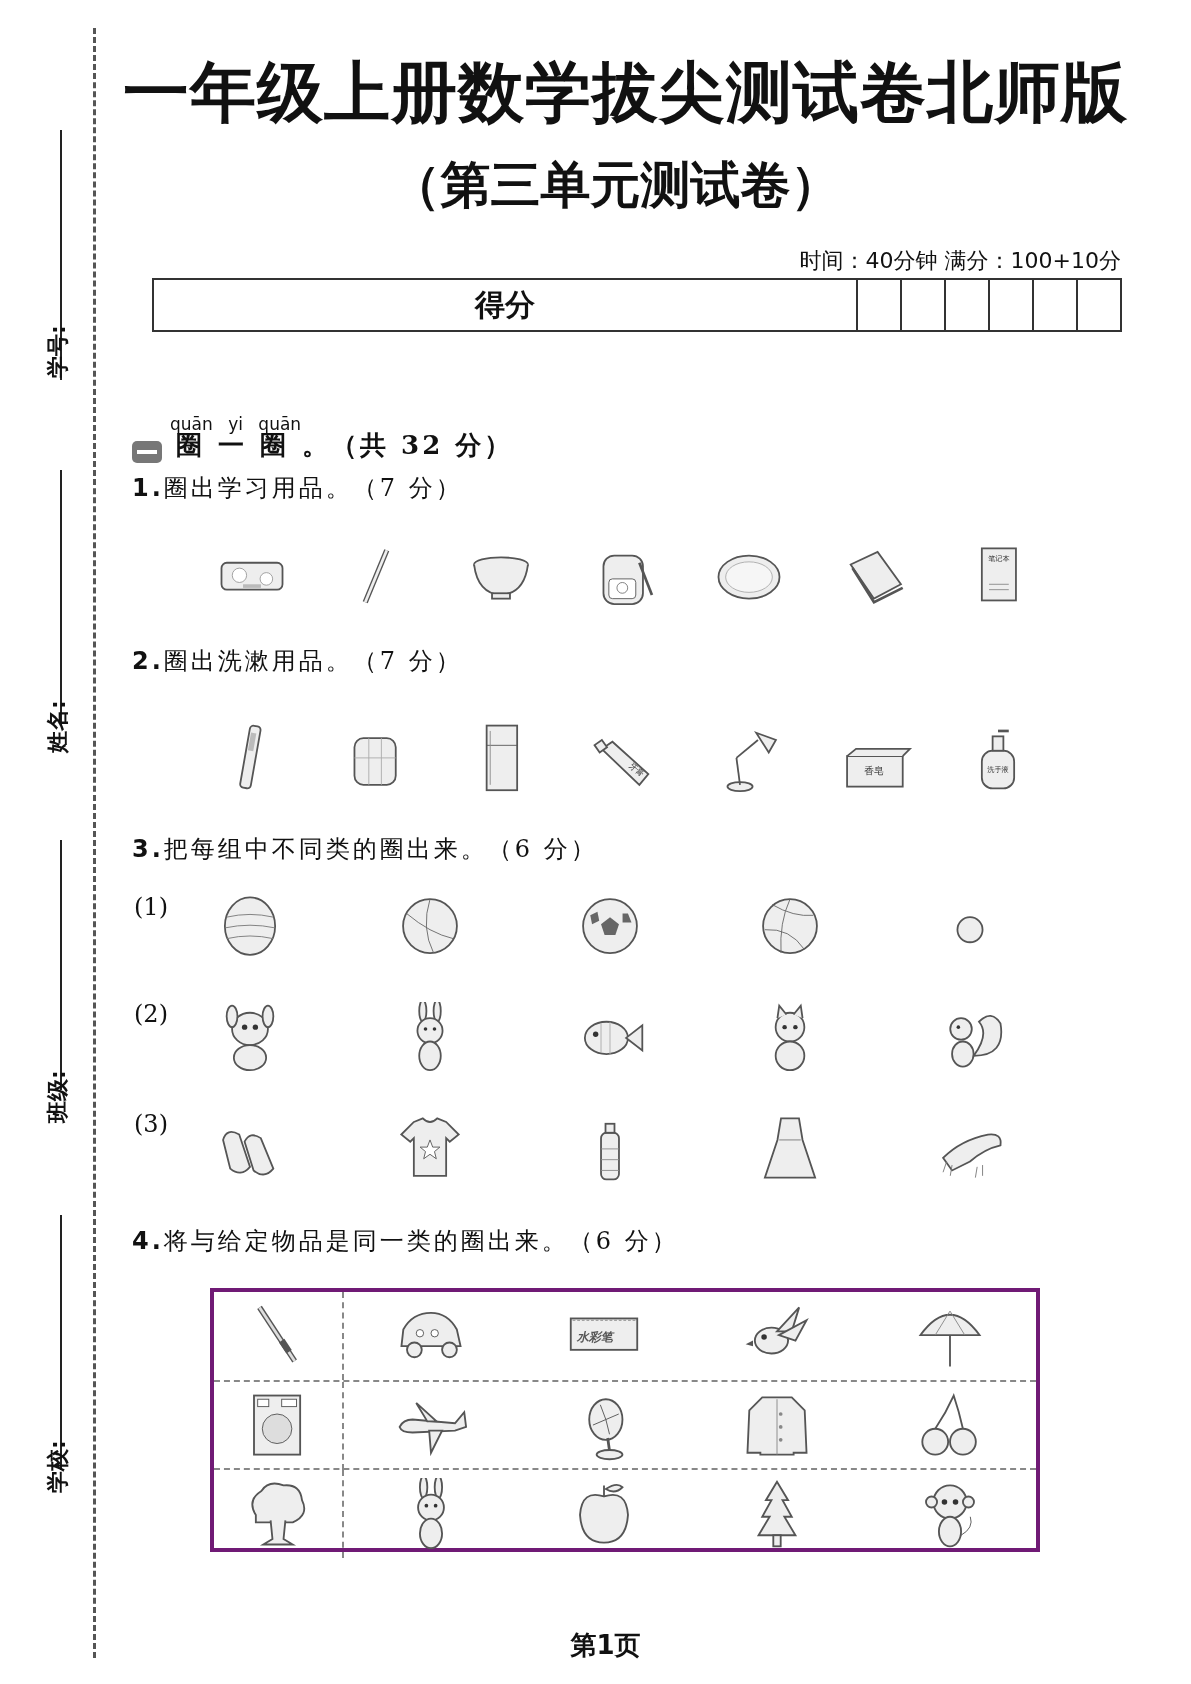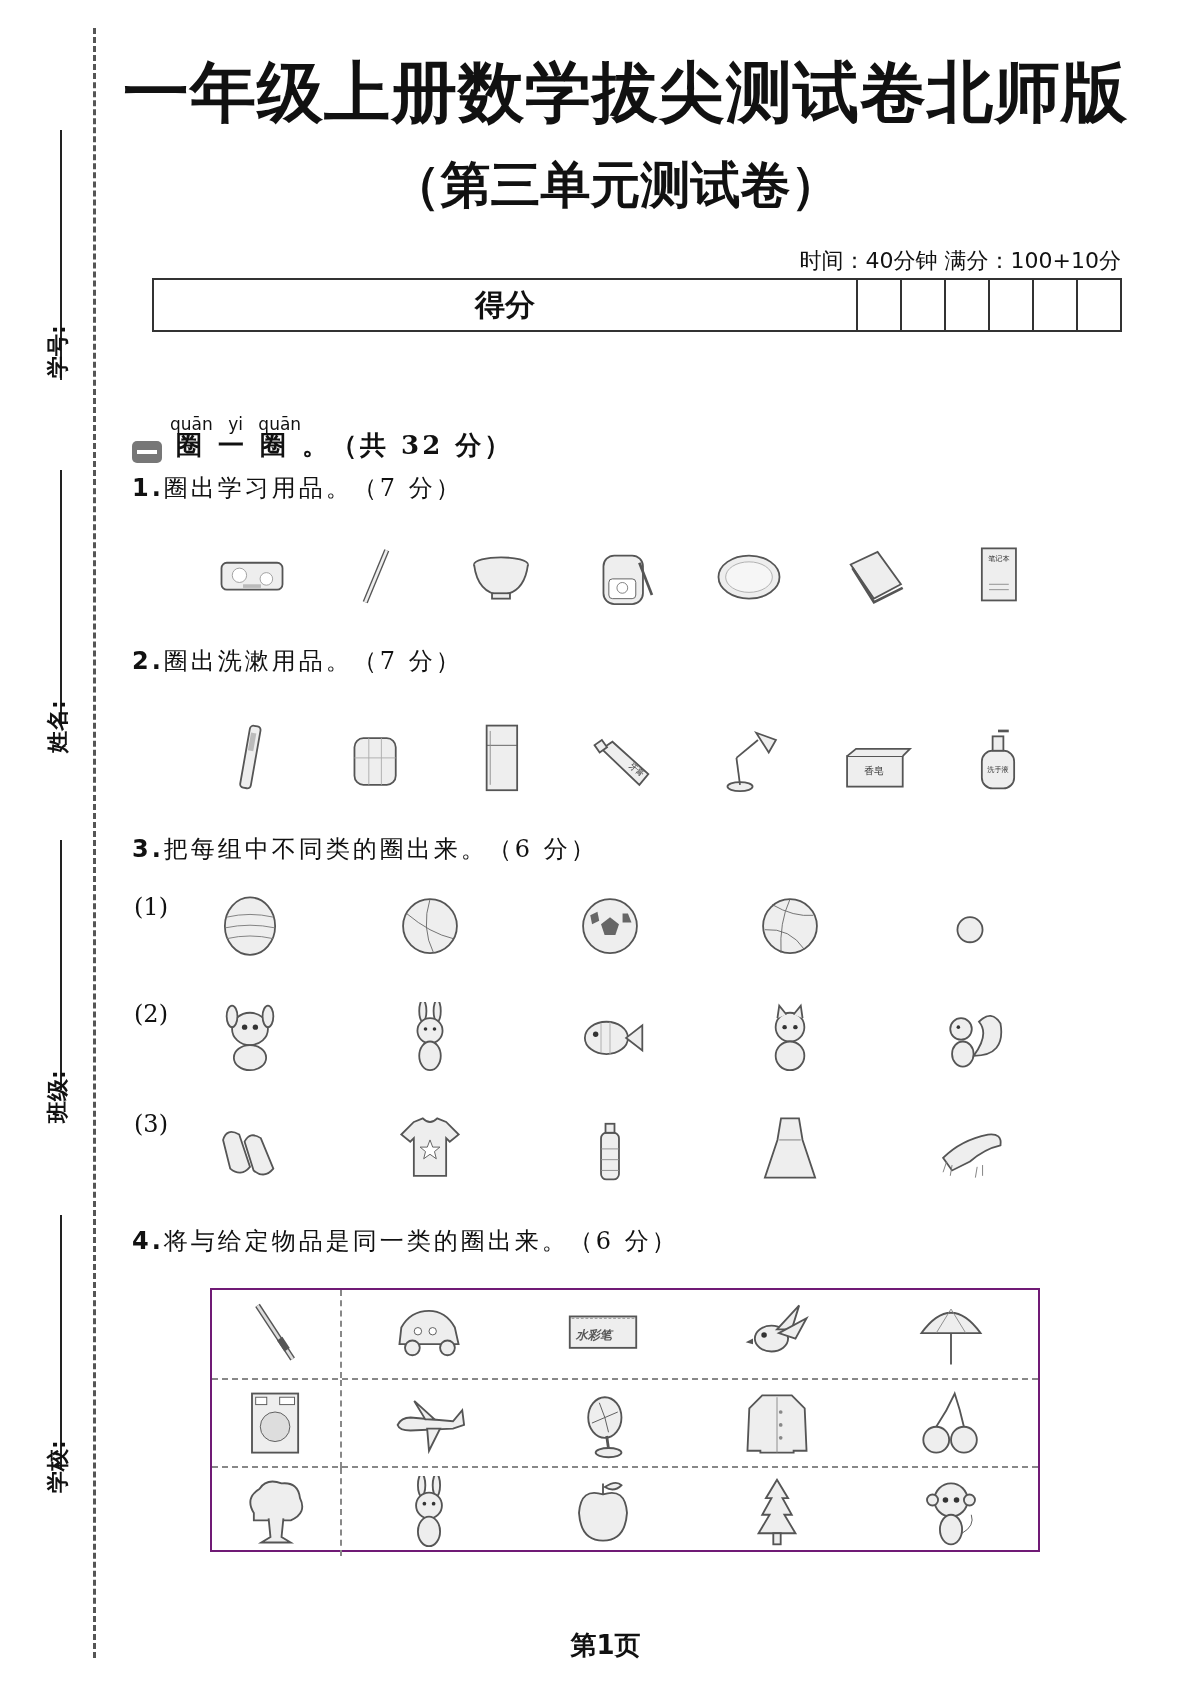--- a/index.html
+++ b/index.html
@@ -34,21 +34,21 @@
 
   .q { left: 132px; font-size: 24px; letter-spacing: 3px; font-family: "DejaVu Serif", serif; }
   .q .num { font-family: "DejaVu Sans", sans-serif; font-weight: bold; }
 
   .row { position: absolute; display: flex; justify-content: space-around; align-items: flex-end; }
   .pic { width: 80px; height: 70px; display: flex; align-items: flex-end; justify-content: center; }
   .pic svg { width: 100%; height: 100%; }
   .group-label { position: absolute; left: 134px; font-size: 24px; font-family: "DejaVu Serif", serif; }
 
   .grid4 { position: absolute; left: 210px; top: 1288px; width: 830px; height: 264px;
-           border: 2px solid #701a75; box-sizing: border-box; }
+           border: 4px solid #701a75; box-sizing: border-box; }
   .grid4 .gr { position: absolute; left: 0; width: 100%; height: 88px; display: flex; }
   .grid4 .gr + .gr { border-top: 2px dashed #888; }
   .grid4 .given { width: 128px; border-right: 2px dashed #888; display: flex; align-items: center; justify-content: center; }
   .grid4 .opts { flex: 1; display: flex; justify-content: space-around; align-items: center; }
   .grid4 .pic { width: 76px; height: 72px; }
 
   .footer { left: 0; width: 1191px; text-align: center; top: 1628px; font-size: 26px; font-weight: bold; padding-left: 20px; box-sizing: border-box; }
 </style>
 </head>
 <body>

